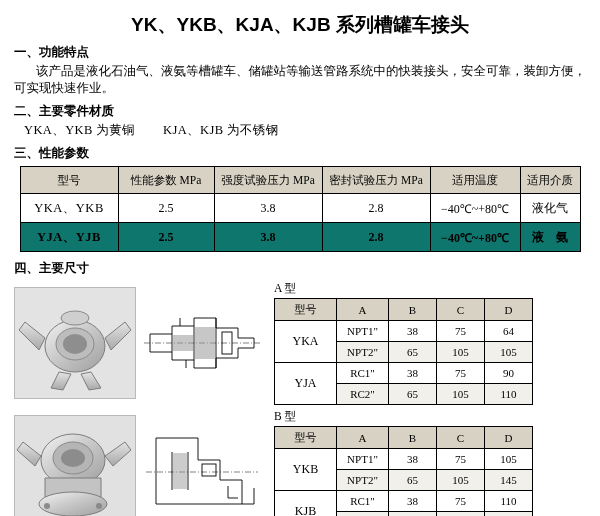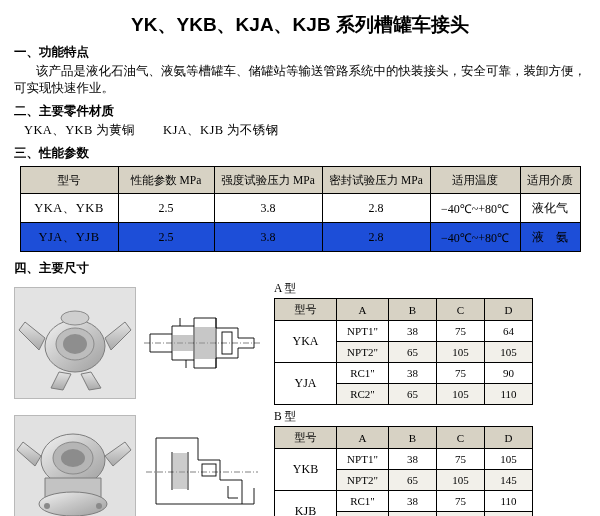--- a/index.html
+++ b/index.html
@@ -70,21 +70,21 @@
     font-size: 12px;
     height: 26px;
     font-family: "Liberation Serif", serif;
   }
   .spec-table thead td {
     background: #d7d2c4;
     font-size: 11.5px;
     height: 24px;
   }
   .spec-table tbody tr:nth-child(1) td { background: #ffffff; }
-  .spec-table tbody tr:nth-child(2) td { background: #1d4ed8; }
+  .spec-table tbody tr:nth-child(2) td { background: #0f766e; font-weight: bold; }
   .spec-table td.first-col { font-size: 12.5px; letter-spacing: 0.5px; }
 
   
   .sec4 {
     margin-top: 8px;
   }
   .figures {
     position: relative;
     margin-top: 4px;
   }

